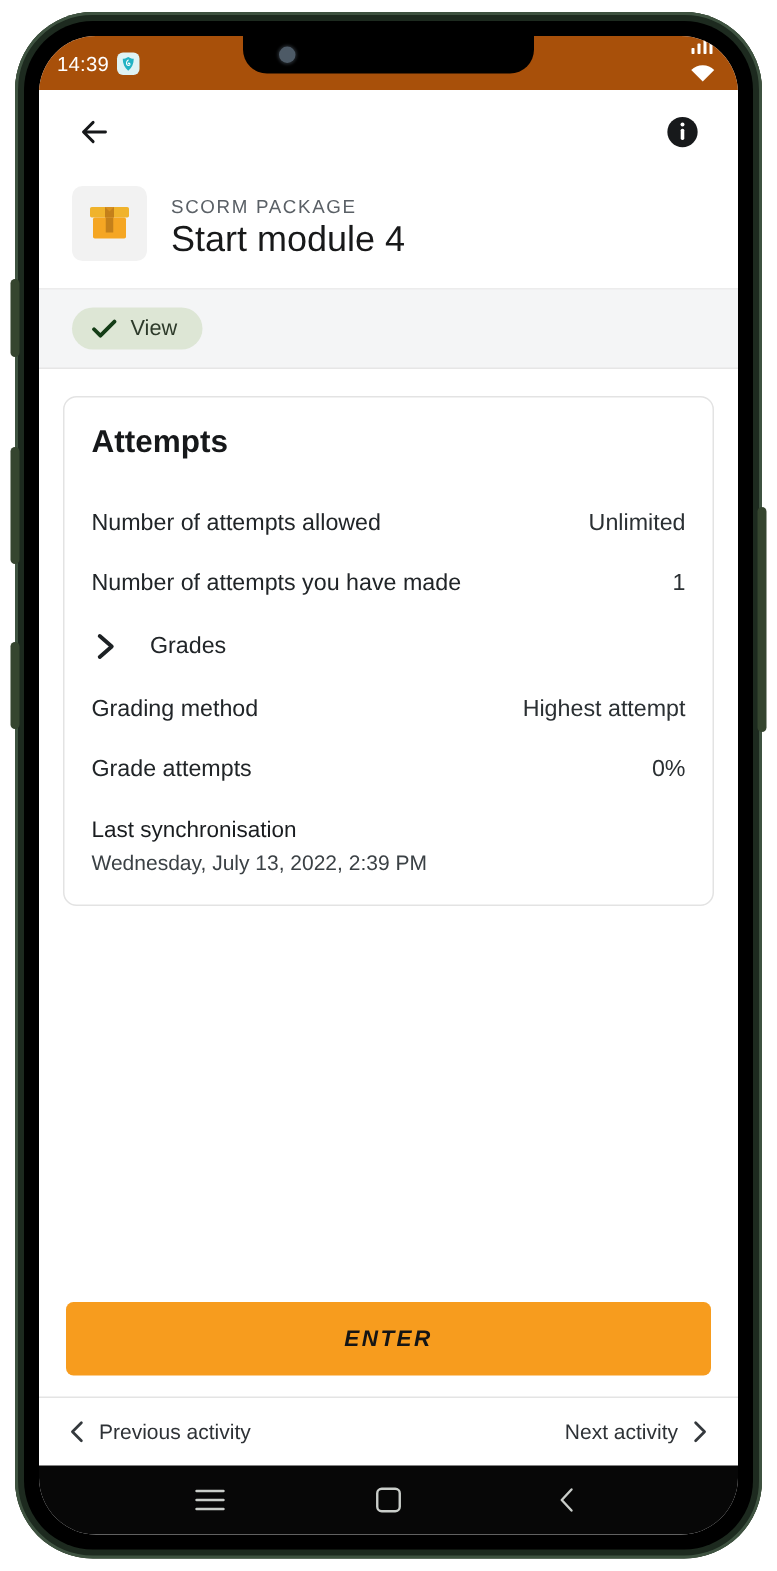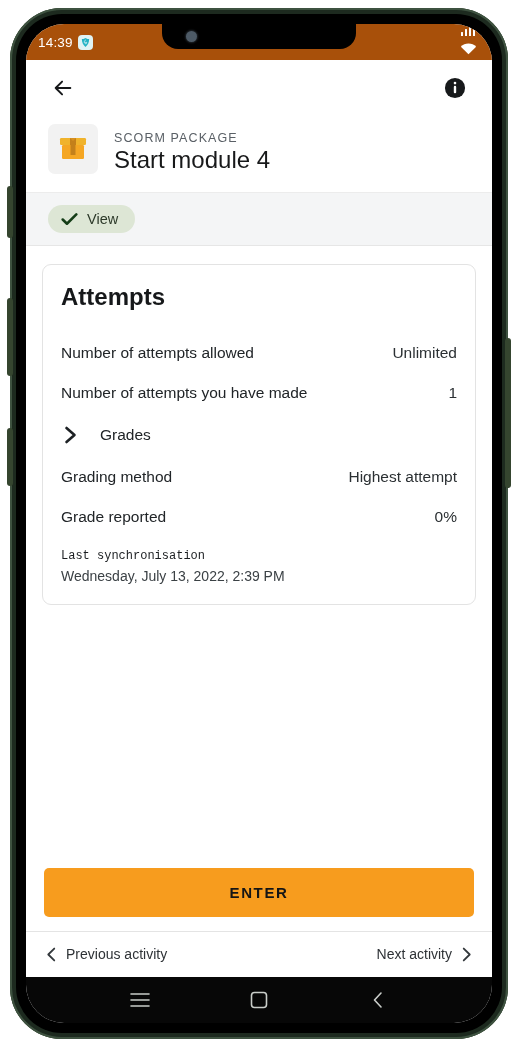--- a/index.html
+++ b/index.html
@@ -232,21 +232,21 @@
     overflow: hidden;
   }
   #attempts-card {
     border: 1px solid #e3e3e3;
     border-radius: 9px;
     background: #ffffff;
     padding: 18px 18px 20px 18px;
     box-sizing: border-box;
   }
   #attempts-title {
-    font-size: 24px;
+    font-size: 21px;
     font-weight: bold;
     color: #16181a;
     margin-bottom: 22px;
   }
   .info-row {
     display: flex;
     align-items: baseline;
     justify-content: space-between;
     gap: 14px;
     padding: 11px 0;
@@ -261,24 +261,23 @@
   #grades-row {
     display: flex;
     align-items: center;
     gap: 22px;
     padding: 13px 0 13px 2px;
     cursor: pointer;
   }
   #grades-label { font-size: 15.5px; color: #212528; }
   #sync-block { padding: 12px 0 0 0; }
   #sync-title {
-    font-size: 12px;
+    font-size: 15px;
     color: #1a1d20;
     margin-bottom: 5px;
-    font-family: Liberation Mono, monospace;
   }
   #sync-value {
     font-size: 14px;
     color: #3b4145;
   }
 
   
   #enter-wrap {
     padding: 0 18px 14px 18px;
     background: #ffffff;
@@ -288,20 +287,21 @@
     background: #f79c1e;
     border: none;
     border-radius: 5px;
     padding: 16px 0;
     font-family: "Liberation Sans", sans-serif;
     font-size: 15px;
     font-weight: bold;
     letter-spacing: 1.6px;
     color: #151515;
     cursor: pointer;
+    font-style: italic;
   }
   #activity-nav {
     border-top: 1px solid #e4e4e4;
     display: flex;
     align-items: center;
     justify-content: space-between;
     padding: 14px 20px 15px 20px;
     background: #ffffff;
   }
   .activity-link {
@@ -434,21 +434,21 @@
           </svg>
           <span id="grades-label">Grades</span>
         </div>
 
         <div class="info-row">
           <span class="row-label">Grading method</span>
           <span class="row-value">Highest attempt</span>
         </div>
 
         <div class="info-row">
-          <span class="row-label">Grade reported</span>
+          <span class="row-label">Grade attempts</span>
           <span class="row-value">0%</span>
         </div>
 
         <div id="sync-block">
           <div id="sync-title">Last synchronisation</div>
           <div id="sync-value">Wednesday, July 13, 2022, 2:39 PM</div>
         </div>
       </div>
     </div>
 

